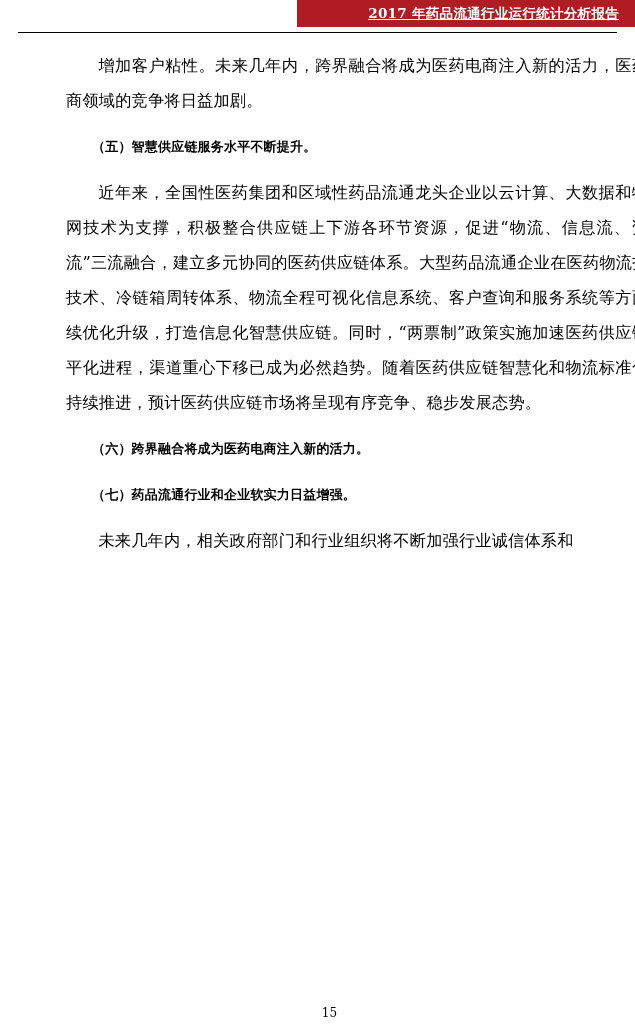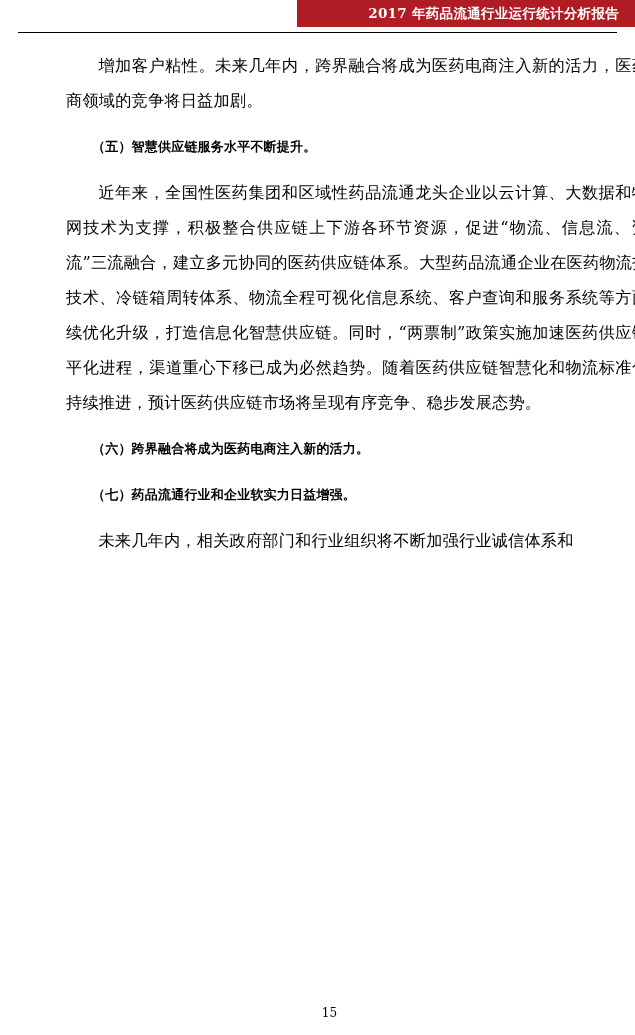--- a/index.html
+++ b/index.html
@@ -41,20 +41,21 @@
     position: absolute;
     top: 4px;
     right: 16px;
     color: #ffffff;
     font-size: 13.5px;
     font-family: "DejaVu Serif", "Liberation Serif", serif;
     font-weight: bold;
     letter-spacing: 0.3px;
     line-height: 19px;
     white-space: nowrap;
+    text-decoration: underline;
   }
   .header-rule {
     position: absolute;
     top: 32px;
     left: 18px;
     width: 599px;
     height: 1px;
     background: #000000;
   }
   

